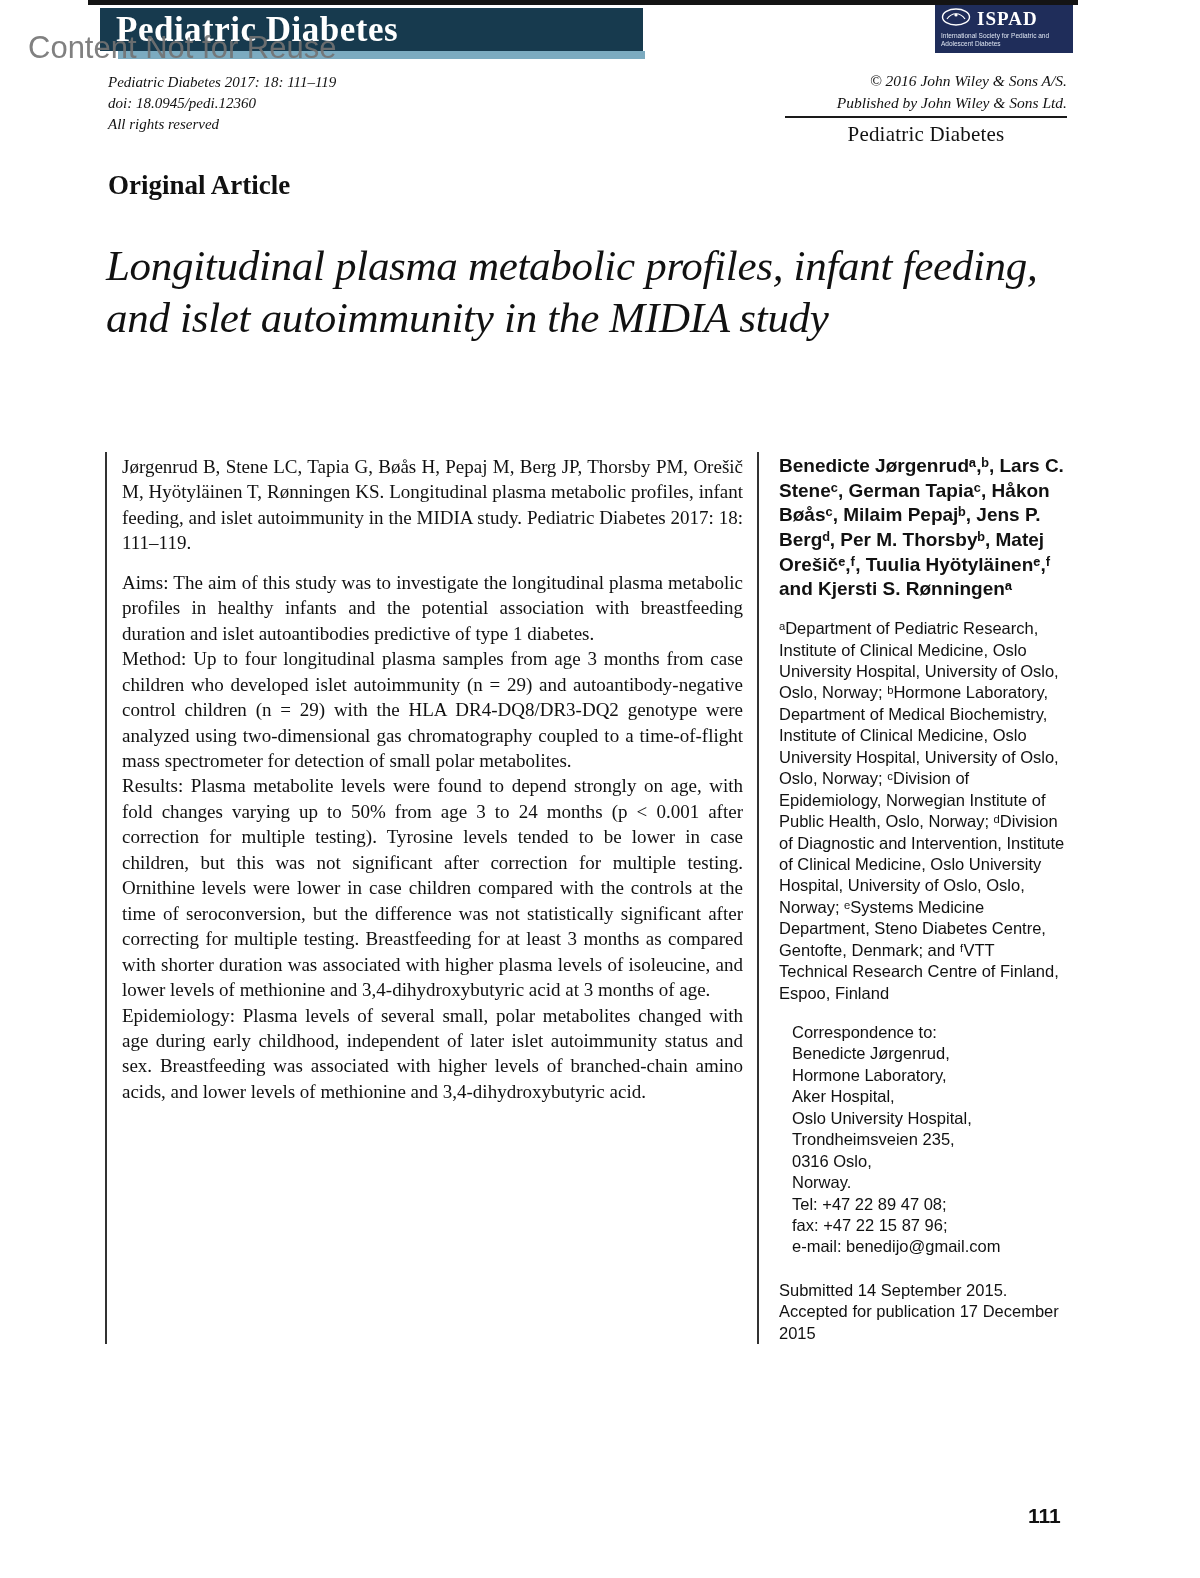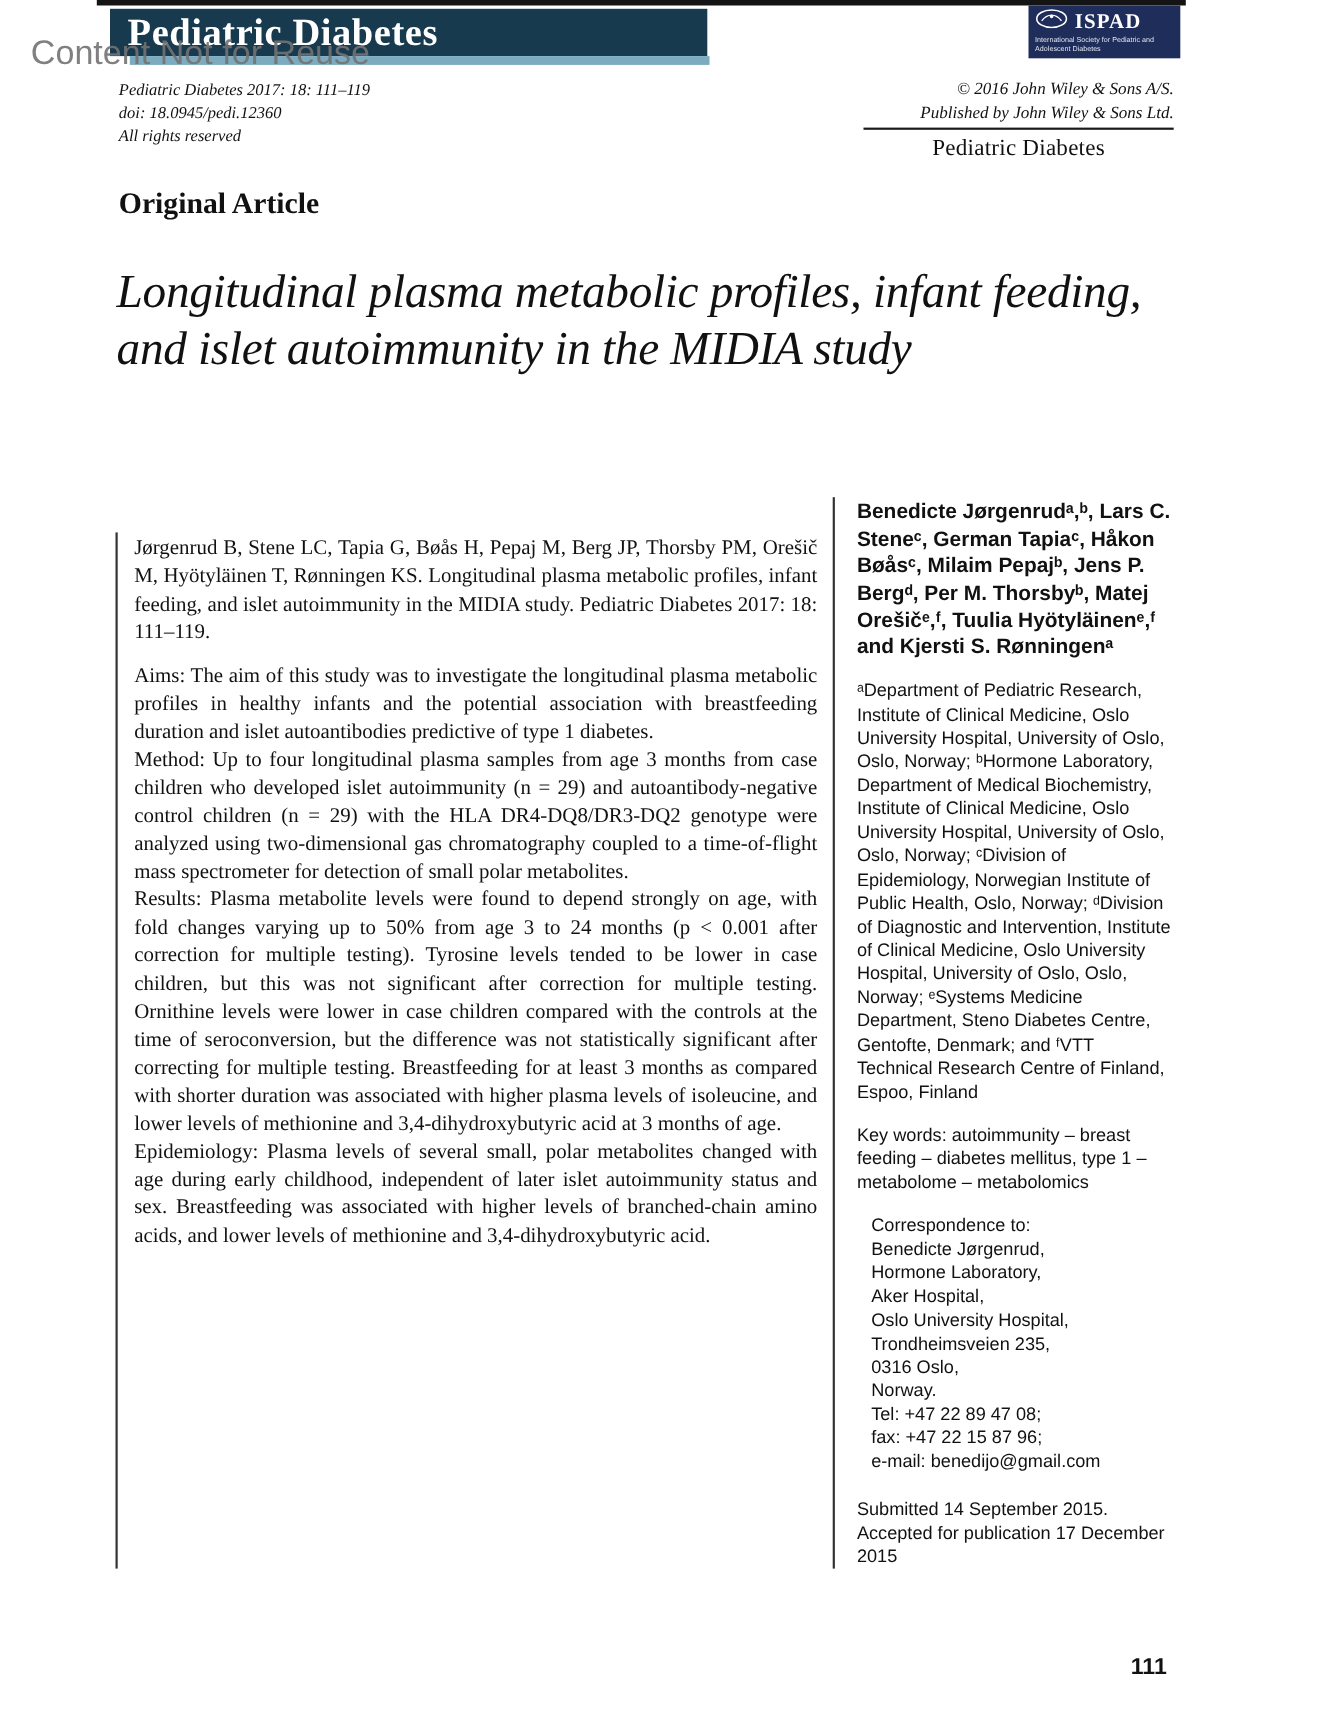--- a/index.html
+++ b/index.html
@@ -32,21 +32,21 @@
   .meta-right{position:absolute;left:785px;top:70px;width:282px;text-align:right;font-size:15.5px;}
   .meta-right .ital{font-style:italic;line-height:1.4;display:block;}
   .meta-rule{border:none;border-top:2px solid #1a1a1a;margin:3px 0 4px 0;}
   .meta-journal{display:block;text-align:center;font-size:21px;letter-spacing:.2px;}
   
   .article-type{position:absolute;left:108px;top:170px;font-size:27px;font-weight:bold;margin:0;}
   .article-title{position:absolute;left:106px;top:240px;width:955px;font-size:43px;font-weight:400;line-height:1.2;margin:0;letter-spacing:-.3px;font-style:italic;}
   
   .columns{position:absolute;left:105px;top:452px;width:962px;display:flex;align-items:stretch;}
   .col-left{flex:0 0 652px;box-sizing:border-box;border-left:2px solid #333;padding:2px 14px 0 15px;
-    font-size:19px;line-height:1.34;text-align:justify;margin-top:32px;}
+    font-size:19px;line-height:1.34;text-align:justify;}
   .col-left p{margin:0;}
   .abs-citation{margin:0 0 14px 0 !important;}
   .col-right{flex:1;box-sizing:border-box;border-left:2px solid #333;padding:2px 0 0 20px;
     font-family:"Liberation Sans","DejaVu Sans",sans-serif;font-size:16.5px;line-height:1.3;text-align:left;}
   .authors{font-weight:bold;font-size:19px;line-height:1.3;margin:0 0 16px 0;}
   .affiliations{margin:0 0 18px 0;}
   .keywords{margin:0 0 18px 0;}
   .correspondence{margin:0 0 22px 13px;white-space:pre-line;}
   .dates{margin:0;}
   
@@ -117,21 +117,20 @@
       </p>
       <p class="abs-sec">
         <span class="abs-label">Epidemiology:</span>
         <span>Plasma levels of several small, polar metabolites changed with age during early childhood, independent of later islet autoimmunity status and sex. Breastfeeding was associated with higher levels of branched-chain amino acids, and lower levels of methionine and 3,4-dihydroxybutyric acid.</span>
       </p>
     </div>
 
     <div class="col-right">
       <p class="authors">Benedicte Jørgenrudᵃ,ᵇ, Lars C. Steneᶜ, German Tapiaᶜ, Håkon Bøåsᶜ, Milaim Pepajᵇ, Jens P. Bergᵈ, Per M. Thorsbyᵇ, Matej Orešičᵉ,ᶠ, Tuulia Hyötyläinenᵉ,ᶠ and Kjersti S. Rønningenᵃ</p>
       <p class="affiliations">ᵃDepartment of Pediatric Research, Institute of Clinical Medicine, Oslo University Hospital, University of Oslo, Oslo, Norway; ᵇHormone Laboratory, Department of Medical Biochemistry, Institute of Clinical Medicine, Oslo University Hospital, University of Oslo, Oslo, Norway; ᶜDivision of Epidemiology, Norwegian Institute of Public Health, Oslo, Norway; ᵈDivision of Diagnostic and Intervention, Institute of Clinical Medicine, Oslo University Hospital, University of Oslo, Oslo, Norway; ᵉSystems Medicine Department, Steno Diabetes Centre, Gentofte, Denmark; and ᶠVTT Technical Research Centre of Finland, Espoo, Finland</p>
-      <p class="keywords">Key words: autoimmunity – breast feeding – diabetes mellitus, type 1 – metabolome – metabolomics</p>
       <p class="correspondence">Correspondence to:
 Benedicte Jørgenrud,
 Hormone Laboratory,
 Aker Hospital,
 Oslo University Hospital,
 Trondheimsveien 235,
 0316 Oslo,
 Norway.
 Tel: +47 22 89 47 08;
 fax: +47 22 15 87 96;

